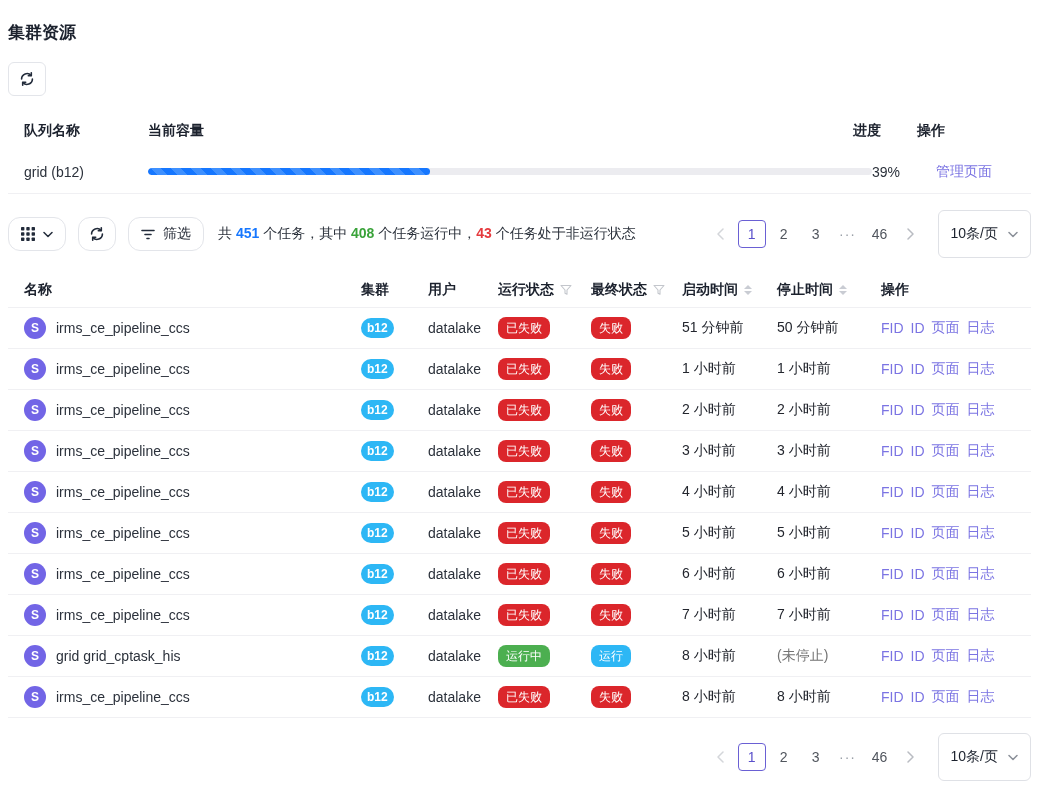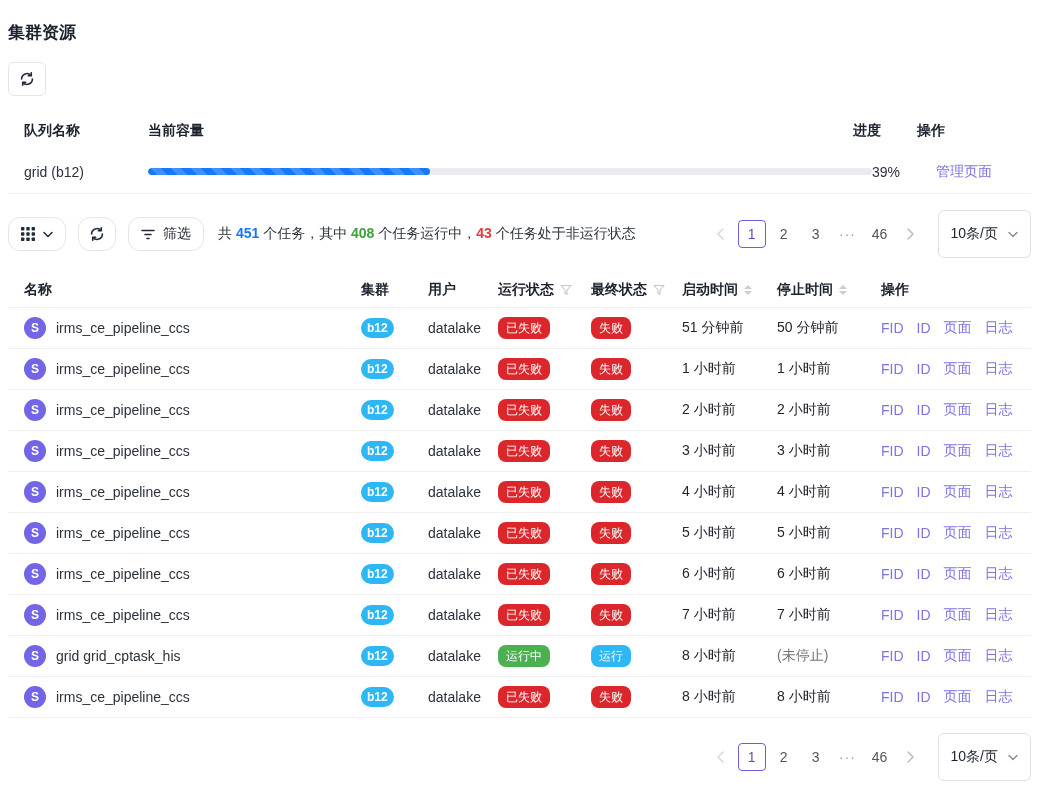--- a/index.html
+++ b/index.html
@@ -98,21 +98,21 @@
     padding:2px 6px;border-radius:10px;line-height:16px;
   }
   .badge{
     display:inline-block;color:#fff;font-size:12px;padding:3px 8px;border-radius:8px;line-height:16px;
   }
   .badge.failed{background:var(--badge-red);}
   .badge.running{background:var(--badge-green);}
   .badge.cyan{background:var(--tag-cyan);}
   .time{font-weight:400;color:#23262e;}
   .time.plain{font-weight:400;color:#737373;}
-  .row-actions{display:flex;align-items:center;gap:13px;}
+  .row-actions{display:flex;align-items:center;gap:7px;}
   .row-actions a{color:var(--accent-link);text-decoration:none;cursor:pointer;white-space:nowrap;}
 
   .bottom-pagination{margin-top:15px;display:flex;justify-content:flex-end;align-items:center;}
 
   
   .sorter{display:inline-flex;flex-direction:column;gap:2px;}
   .sorter i{display:block;width:0;height:0;border-left:4px solid transparent;border-right:4px solid transparent;}
   .sorter .up{border-bottom:4px solid #c9ccd3;}
   .sorter .down{border-top:4px solid #c9ccd3;}
 </style>

